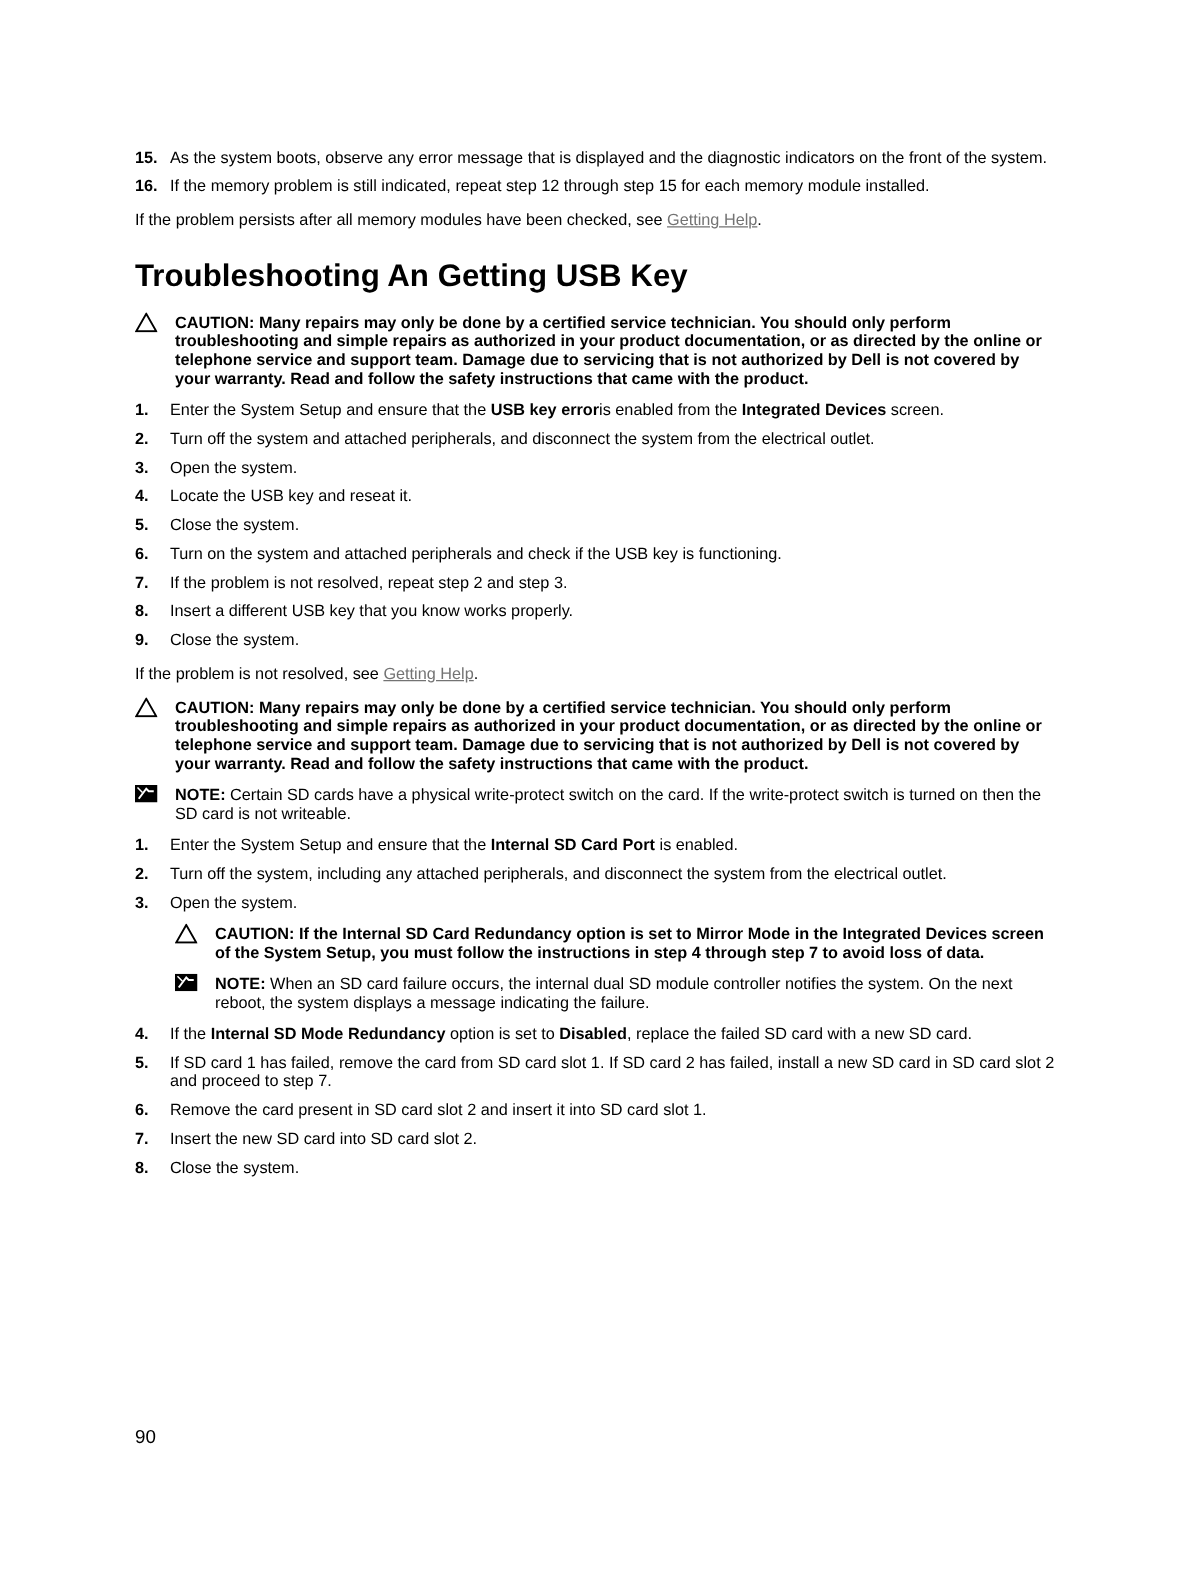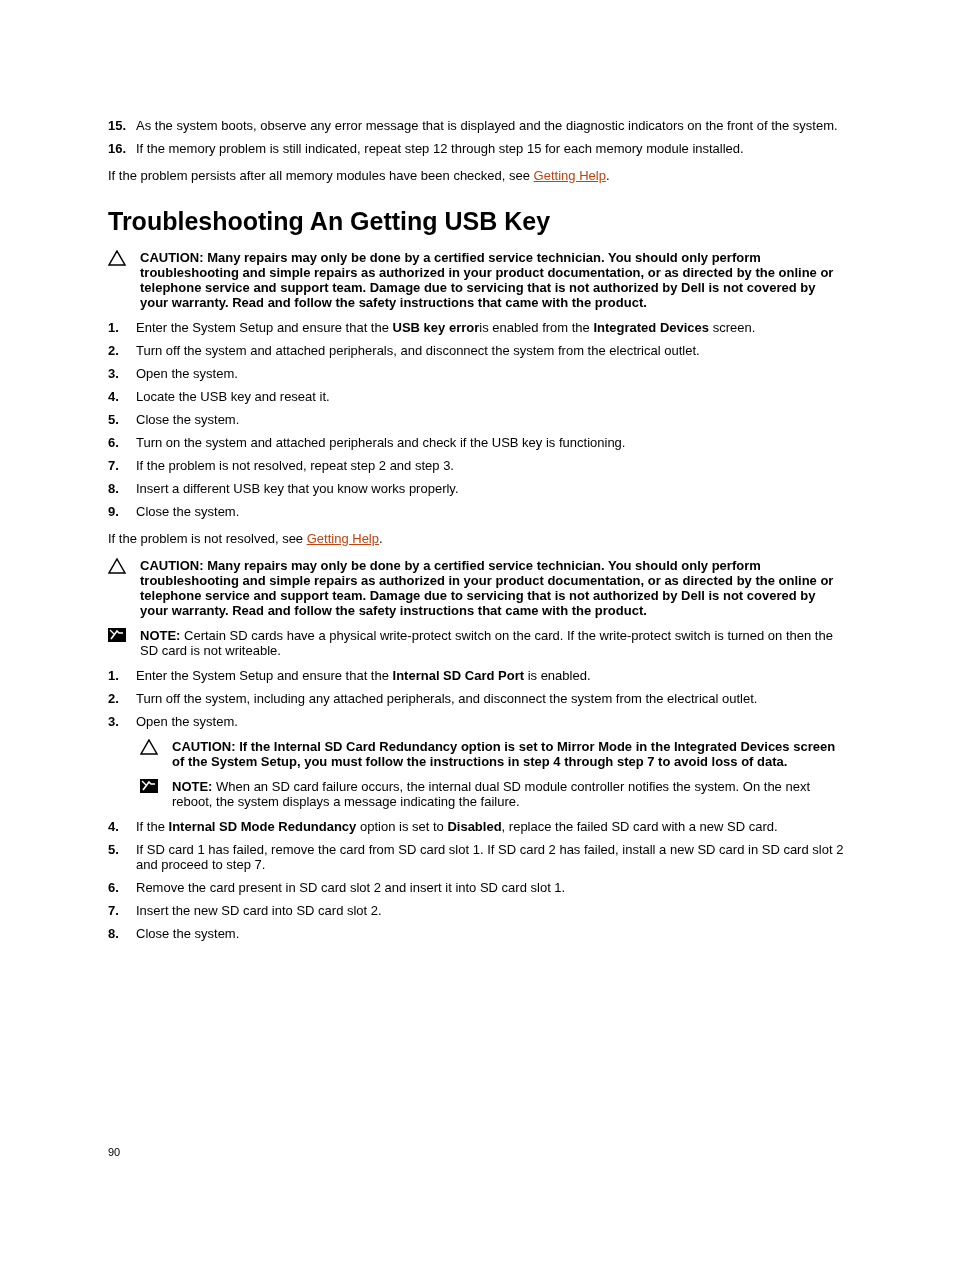--- a/index.html
+++ b/index.html
@@ -26,21 +26,21 @@
     width: 28px;
     flex-shrink: 0;
   }
   .ol-text {
     flex: 1;
   }
   .para {
     margin: 12px 0;
   }
   .link {
-    color: #c2410c;
+    color: #737373;
     text-decoration: underline;
   }
   h2.section-heading {
     font-family: "Arial Narrow", Arial, Helvetica, sans-serif;
     font-stretch: condensed;
     font-weight: 600;
     font-size: 25px;
     margin: 24px 0 14px 0;
   }
   .callout {
@@ -59,21 +59,21 @@
     font-weight: bold;
   }
   .callout-text.note {
     font-weight: normal;
   }
   .bold { font-weight: bold; }
   .pagenum {
     position: absolute;
     bottom: 110px;
     left: 108px;
-    font-size: 11px;
+    font-size: 15px;
   }
   svg { display: block; }
   .nested-callout {
     margin-left: 32px;
   }
 </style>
 </head>
 <body>
 
 <div class="page">

